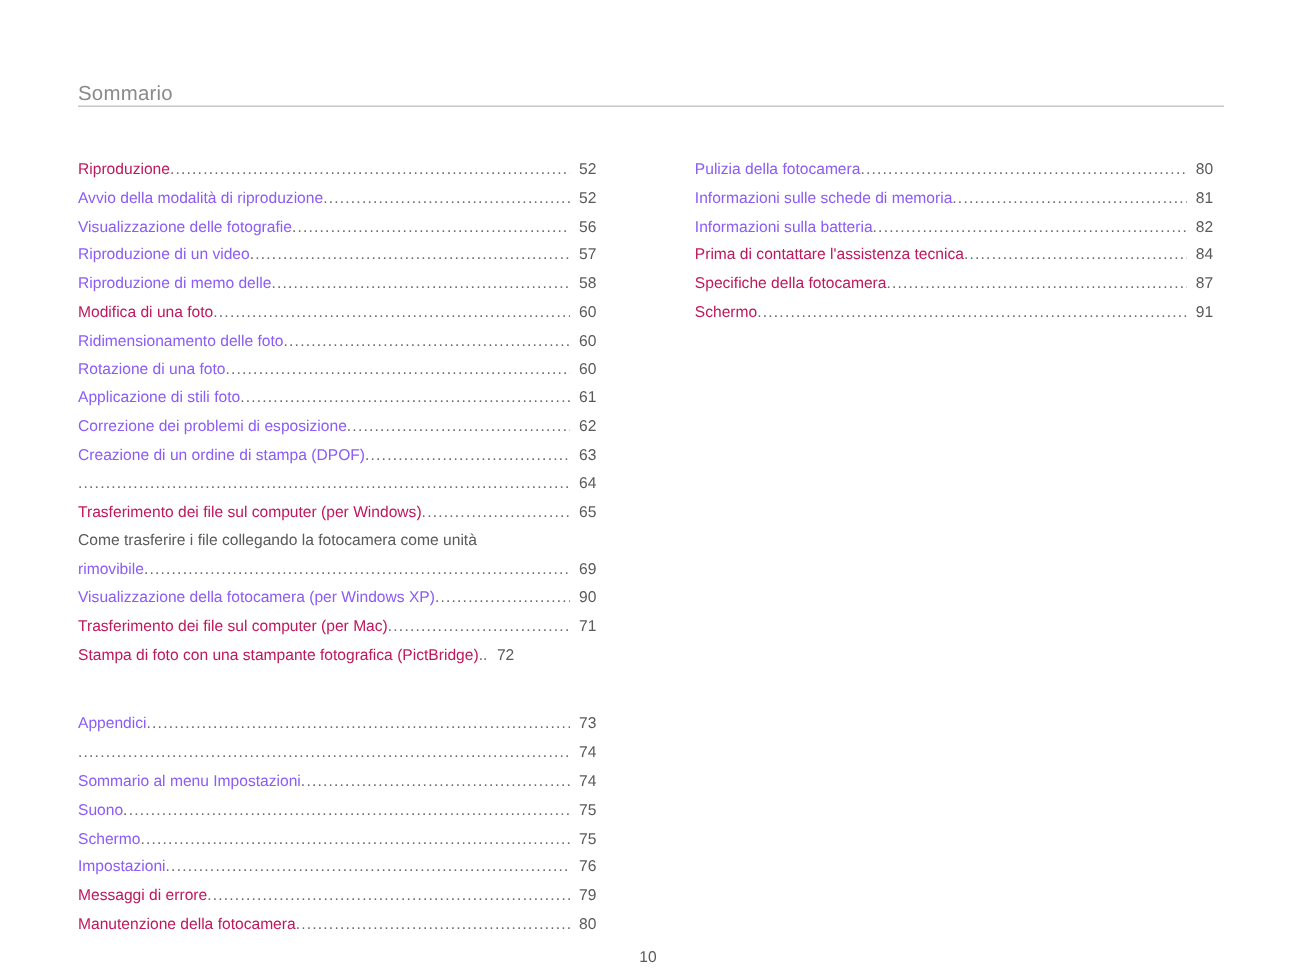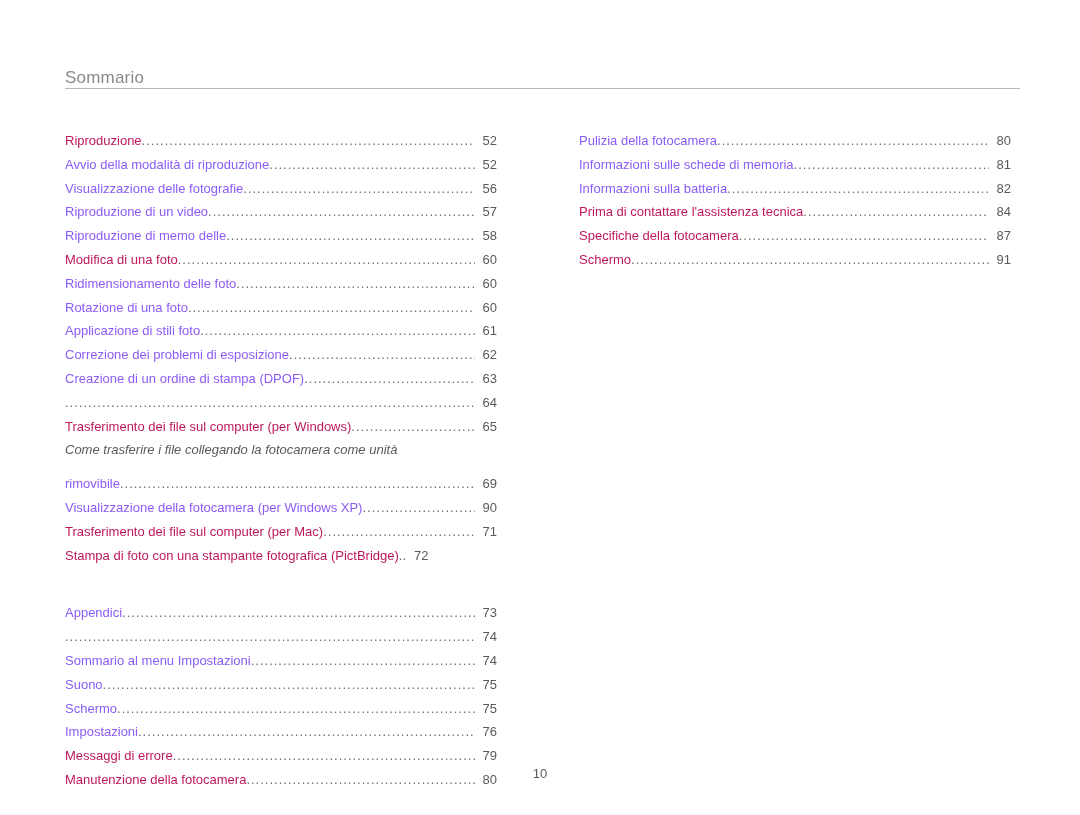--- a/index.html
+++ b/index.html
@@ -64,33 +64,32 @@
       content: " ............................................................................................................................................";
     }
     .toc-page {
       flex-shrink: 0;
       padding-left: 8px;
       color: #5a5a5a;
       font-weight: 300;
     }
     .wrap-row {
       line-height: 1.6;
-      margin-bottom: 13px;
+      margin-bottom: 3px;
       color: #5a5a5a;
       font-weight: 300;
-      font-style: italic;
     }
     .spacer {
       height: 34px;
     }
     .pagenum {
       position: absolute;
       left: 0;
       right: 0;
-      bottom: 34px;
+      bottom: 10px;
       text-align: center;
       color: #5a5a5a;
       font-size: 13px;
     }
   </style>
 </head>
 <body>
 
 <div class="header">Sommario</div>
 

